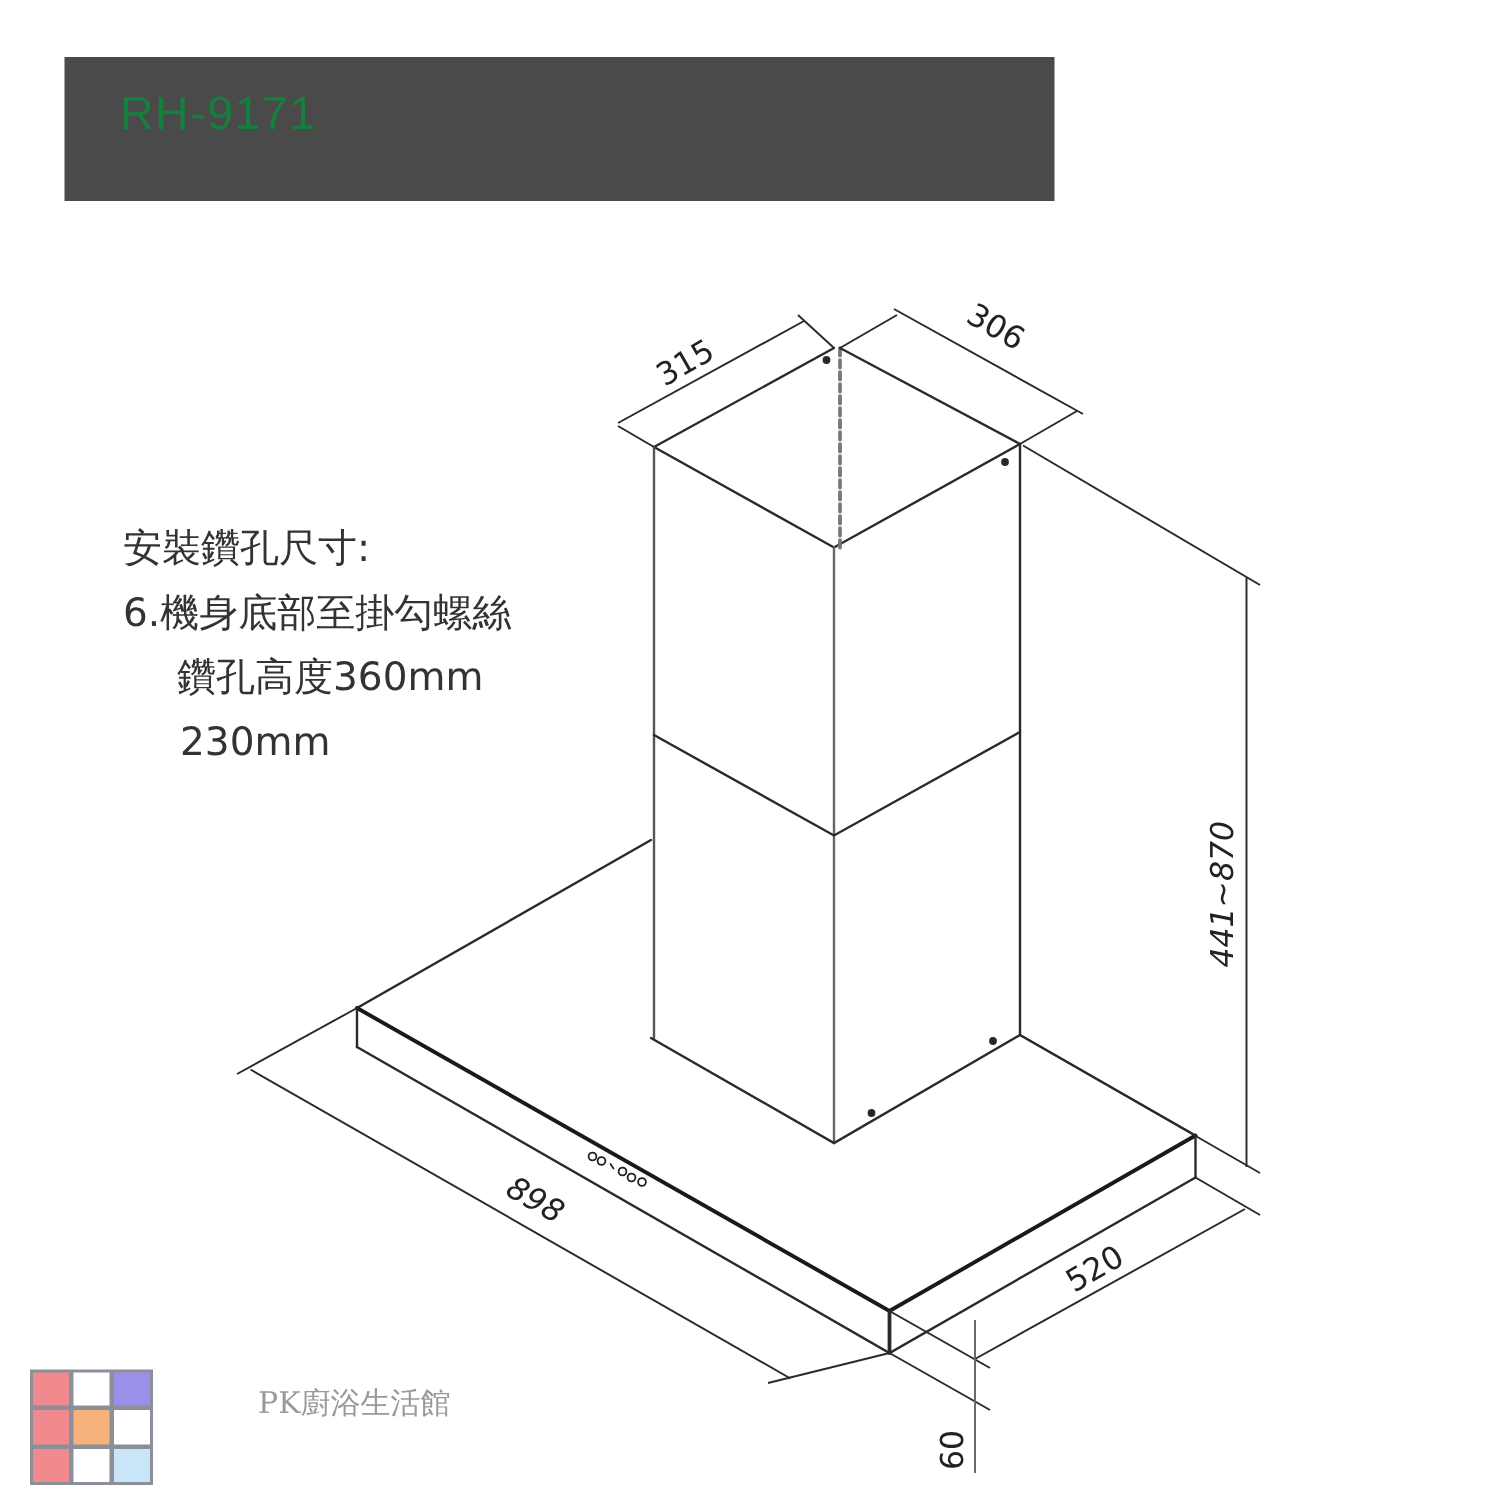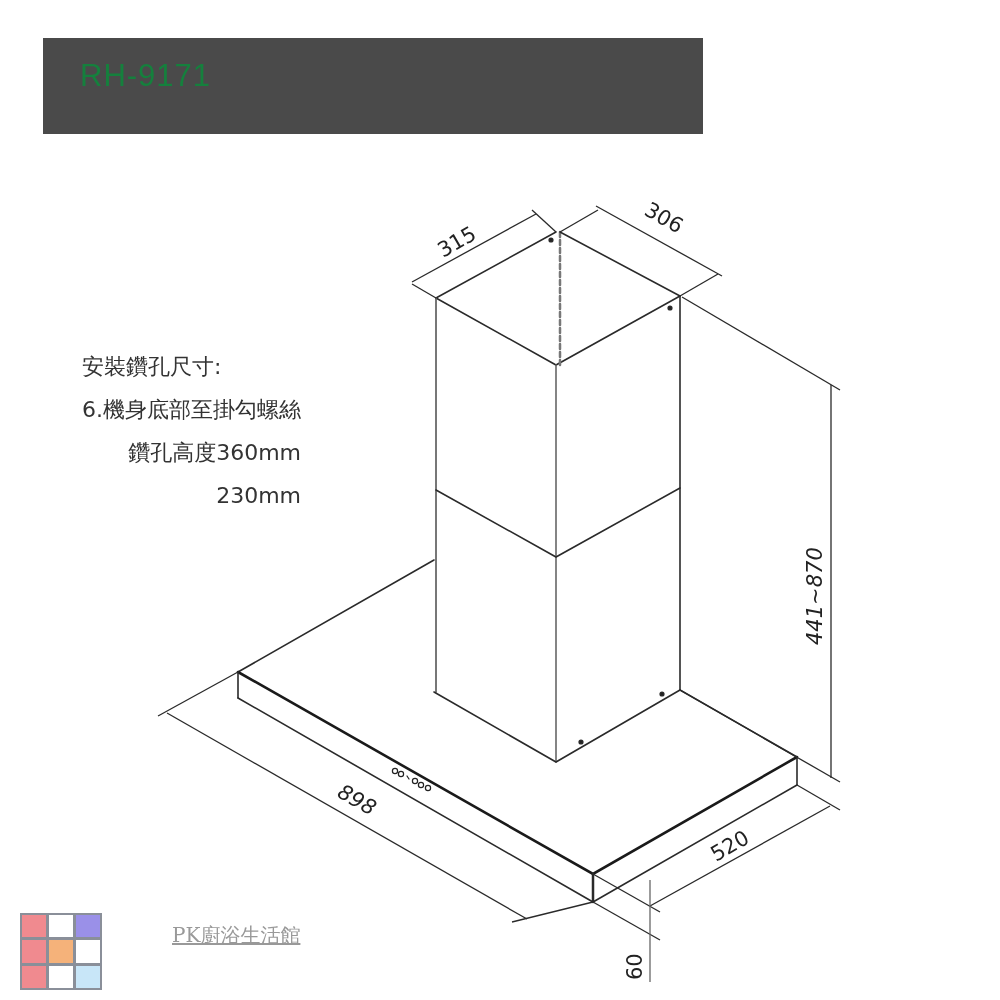--- a/index.html
+++ b/index.html
@@ -1,26 +1,26 @@
 <!DOCTYPE html>
 <html><head>
 <meta charset="utf-8">
 <style>
   html, body { margin:0; padding:0; background:#ffffff; }
   body { width:1000px; height:1000px; position:relative; overflow:hidden; font-family:"DejaVu Sans", sans-serif; }
   .title-bar { position:absolute; left:43px; top:38px; width:660px; height:96px; background:#4a4a4a; }
   .title-text { position:absolute; left:80px; top:58px; font-family:"Liberation Sans", sans-serif; font-size:31px; color:#15803d; letter-spacing:1px; }
-  .notes { position:absolute; left:82px; top:345px; font-size:22px; line-height:43px; color:#333333; }
+  .notes { position:absolute; left:82px; top:345px; font-size:26px; line-height:43px; color:#333333; }
   .notes div { white-space:nowrap; }
-  .indent { padding-left:36px;text-align:right; }
-  .indent2 { padding-left:38px;text-align:right; }
+  .indent { padding-left:36px; }
+  .indent2 { padding-left:38px; }
   svg.drawing { position:absolute; left:0; top:0; }
   .logo { position:absolute; left:20px; top:913px; width:82px; height:77px; background:#8a8f99; display:grid; grid-template-columns:repeat(3,1fr); gap:3px; padding:2px; box-sizing:border-box; }
   .logo span { display:block; }
-  .brand { position:absolute; left:112px; top:920px; font-family:"DejaVu Serif", serif; color:#999999; font-size:20px; line-height:30px;text-decoration:underline; }
+  .brand { position:absolute; left:112px; top:920px; font-family:"DejaVu Serif", serif; color:#999999; font-size:20px; line-height:30px; }
   .brand .l1 { padding-left:60px; }
 </style>
 </head>
 <body>
 
 <div class="title-bar"></div>
 <div class="title-text">RH-9171</div>
 
 <div class="notes">
   <div>安裝鑽孔尺寸:</div>

